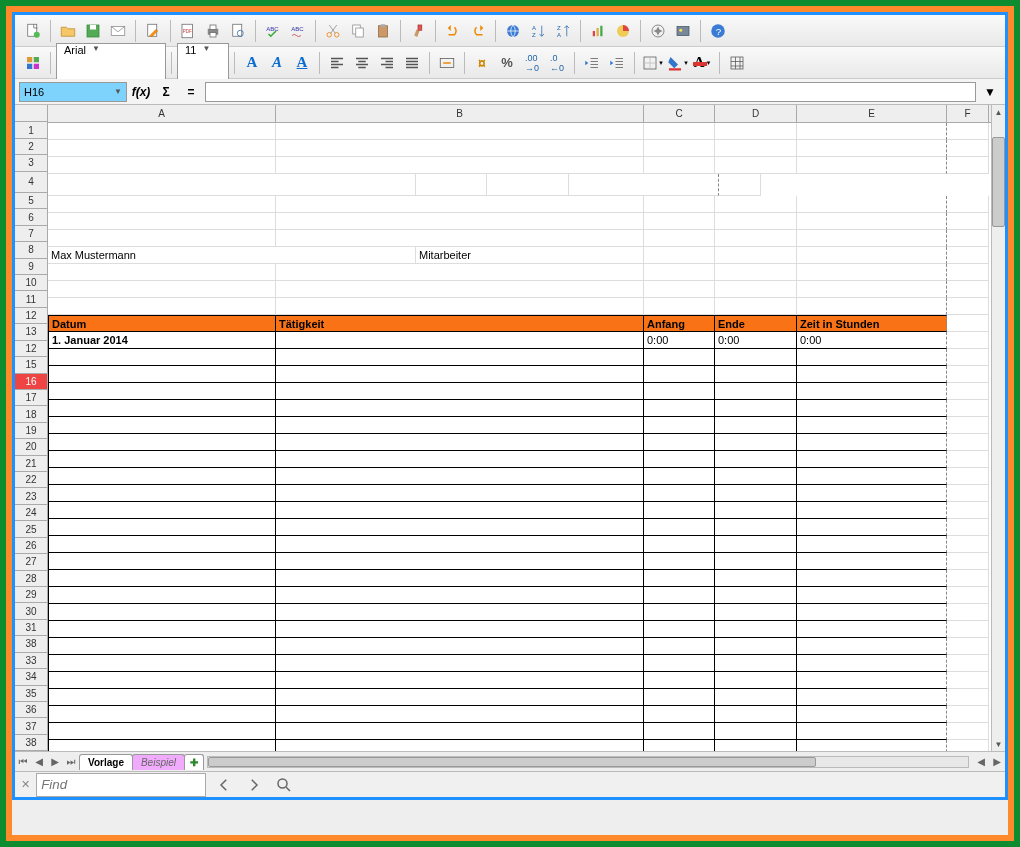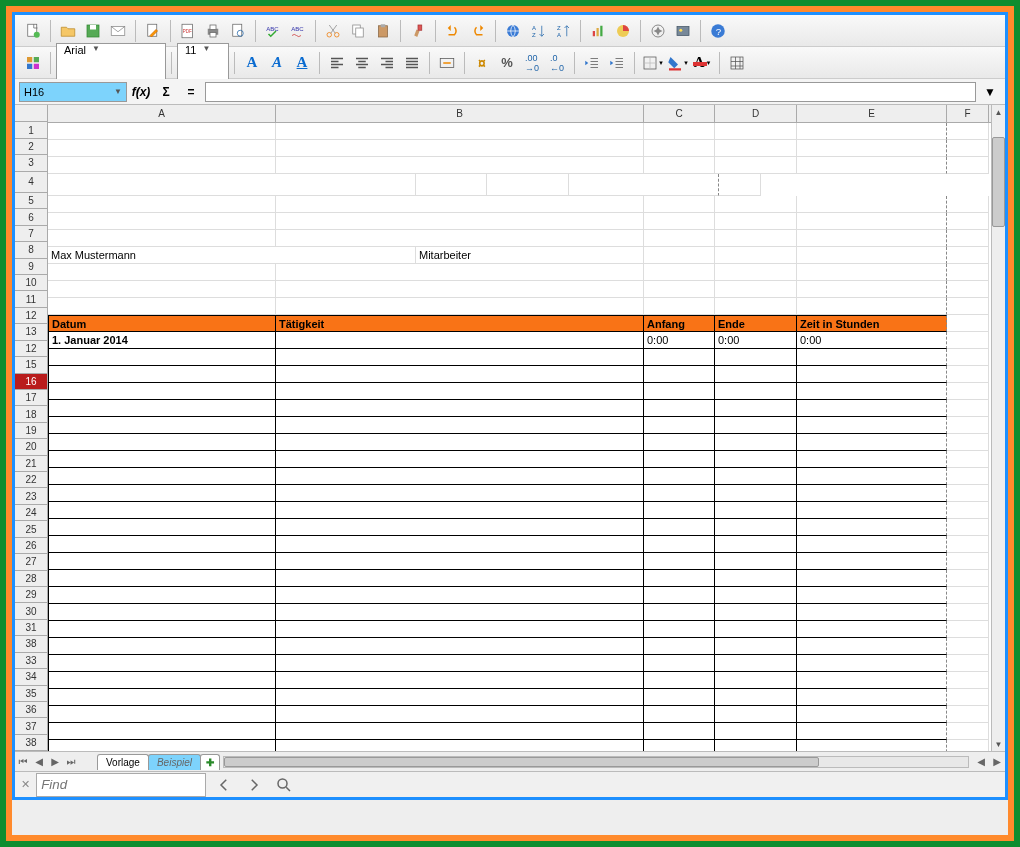--- a/index.html
+++ b/index.html
@@ -117,21 +117,21 @@
     background:#eee;
     border-bottom:1px solid #aaa;
   }
   .rowhdr{
     height:17px;width:32px;
     border-bottom:1px solid #aaa;
     display:flex;align-items:center;justify-content:center;
     font-size:10px;color:#333;background:#eee;
   }
   .rowhdr.tall{height:22px;}
-  .rowhdr.sel{background:#b91c1c;color:#fff;}
+  .rowhdr.sel{background:#ef4444;color:#fff;}
   .cols-and-cells{flex:1;overflow:hidden;position:relative;}
   .col-headers{
     display:flex;height:18px;border-bottom:1px solid #aaa;background:#eee;
   }
   .colhdr{
     border-right:1px solid #aaa;display:flex;align-items:center;justify-content:center;
     font-size:10px;color:#333;background:#eee;
   }
   .cells{position:relative;}
   .gridrow{display:flex;height:17px;}
@@ -160,22 +160,22 @@
   .vscroll .arrow{height:14px;display:flex;align-items:center;justify-content:center;font-size:8px;color:#555;}
   
   .sheet-tabs-row{
     height:20px;display:flex;align-items:center;background:#eee;border-top:1px solid #bbb;font-size:10px;
   }
   .sheet-nav-btn{width:16px;height:16px;display:flex;align-items:center;justify-content:center;color:#666;}
   .sheet-tab{
     padding:2px 8px;border:1px solid #999;border-bottom:none;background:#fff;margin-right:-1px;
     border-radius:3px 3px 0 0; cursor:pointer;
   }
-  .sheet-tab.active{font-weight:normal;background:#fff;margin-left:18px;}
-  .sheet-tab.inactive{background:#7dd3fc;color:#666;font-style:italic;}
+  .sheet-tab.active{font-weight:bold;background:#fff;}
+  .sheet-tab.inactive{background:#f0abfc;color:#666;font-style:italic;}
   .sheet-tab.add{color:#2a8a2a;font-weight:bold;padding:2px 5px;}
   .hscroll-track{flex:1;height:12px;background:#e8e8e8;border:1px solid #bbb;margin:0 4px;position:relative;}
   .hscroll-thumb{position:absolute;left:0;top:0;height:100%;width:80%;background:#ccc;border:1px solid #999;border-radius:2px;}
   
   .find-bar{
     height:26px;display:flex;align-items:center;gap:6px;padding:0 6px;
     background:#f0f0f0;border-top:1px solid #bbb;font-size:11px;
   }
   .find-bar input{border:1px solid #aaa;height:18px;width:170px;padding:11px 4px;color:#888;font-style:italic;}
   

